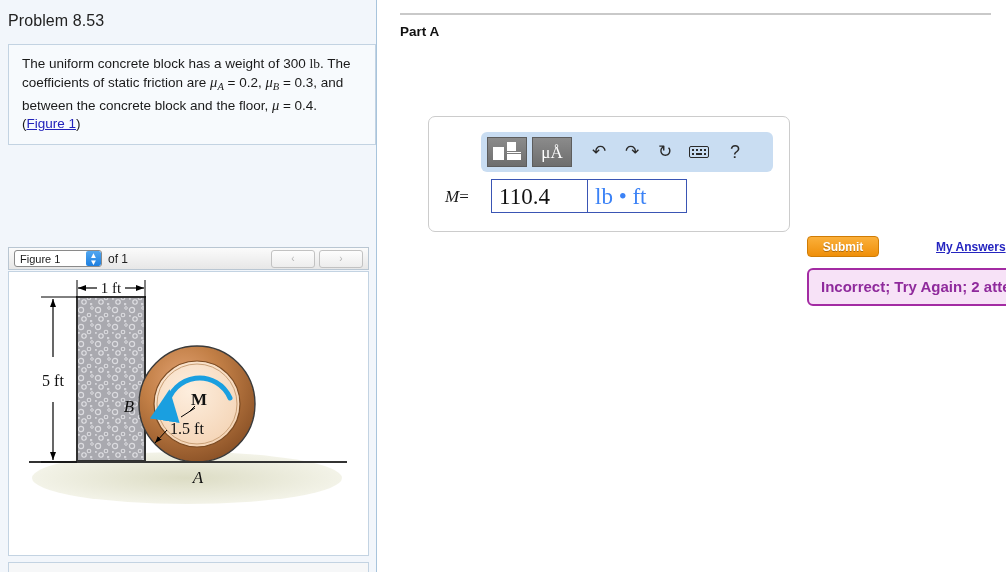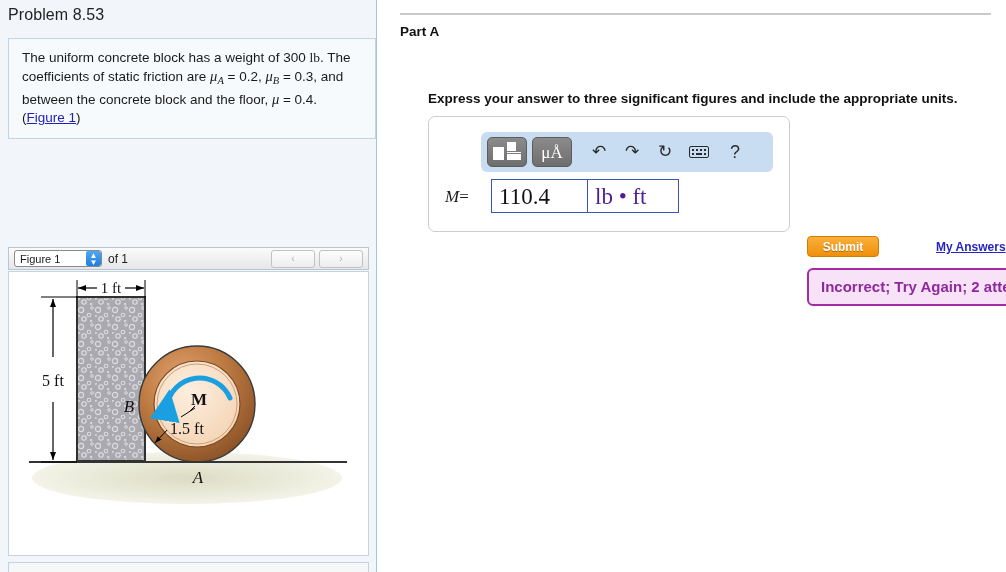--- a/index.html
+++ b/index.html
@@ -23,21 +23,21 @@
     left: 0; top: 0;
     width: 377px;
     height: 572px;
     background: #f2f6fb;
     border-right: 1px solid #a8c4dc;
     box-sizing: border-box;
   }
   #problem-title {
     font-size: 16px;
     color: #222;
-    padding: 6px 0 0 8px;
+    padding: 12px 0 0 8px;
     letter-spacing: 0.1px;
   }
   #problem-statement {
     margin: 14px 0 0 8px;
     border: 1px solid #c3d3e2;
     background: #f7fafd;
     padding: 10px 12px 11px 13px;
     box-sizing: border-box;
     line-height: 18px;
     font-size: 13.5px;
@@ -181,21 +181,21 @@
     width: 292px; height: 40px;
     background: #c9ddf2;
     border-radius: 6px;
     display: flex;
     align-items: center;
     padding-left: 6px;
     box-sizing: border-box;
   }
   .tbtn {
     width: 40px; height: 30px;
-    border-radius: 5px;
+    border-radius: 0;
     background: linear-gradient(to bottom,#8b8b8b,#6e6e6e);
     border: 1px solid #5d5d5d;
     margin-right: 5px;
     position: relative;
     box-sizing: border-box;
   }
   .tpl-i { position:absolute; background:#fff; }
   .tpl-a { left:5px; top:9px; width:11px; height:13px; }
   .tpl-b { left:19px; top:4px; width:9px; height:9px; }
   .tpl-c { left:19px; top:16px; width:14px; height:6px; }
@@ -253,26 +253,26 @@
     color: #111;
     padding: 0 0 12px 7px;
     line-height: 33px;
     box-sizing: border-box;
     white-space: nowrap;
     margin-left: 6px;
   }
   #answer-units {
     position: absolute;
     left: 158px; top: 62px;
-    width: 92px; height: 34px;
+    width: 100px; height: 34px;
     border: 1px solid #3a55b4;
     background: #fff;
     font-family: "Liberation Serif", serif;
     font-size: 23px;
-    color: #4c1d95;
+    color: #3b82f6;
     padding: 0 0 12px 7px;
     line-height: 33px;
     box-sizing: border-box;
     white-space: nowrap;
   }
 
   
   #submit-button {
     position: absolute;
     left: 429px; top: 236px;
@@ -416,21 +416,20 @@
   <div id="bottom-strip"></div>
 </div>
 
 <div id="right-panel">
 
   <div id="top-rule"></div>
 
   <div id="part-a-label">Part A</div>
 
 
-  <div id="express-text">Express your answer to three significant figures and include the appropriate units.</div>
 
   <div id="answer-box">
 
     <div id="mathbar">
       <div class="tbtn">
         <span class="tpl-i tpl-a"></span>
         <span class="tpl-i tpl-b"></span>
         <span class="tpl-line"></span>
         <span class="tpl-i tpl-c"></span>
       </div>

